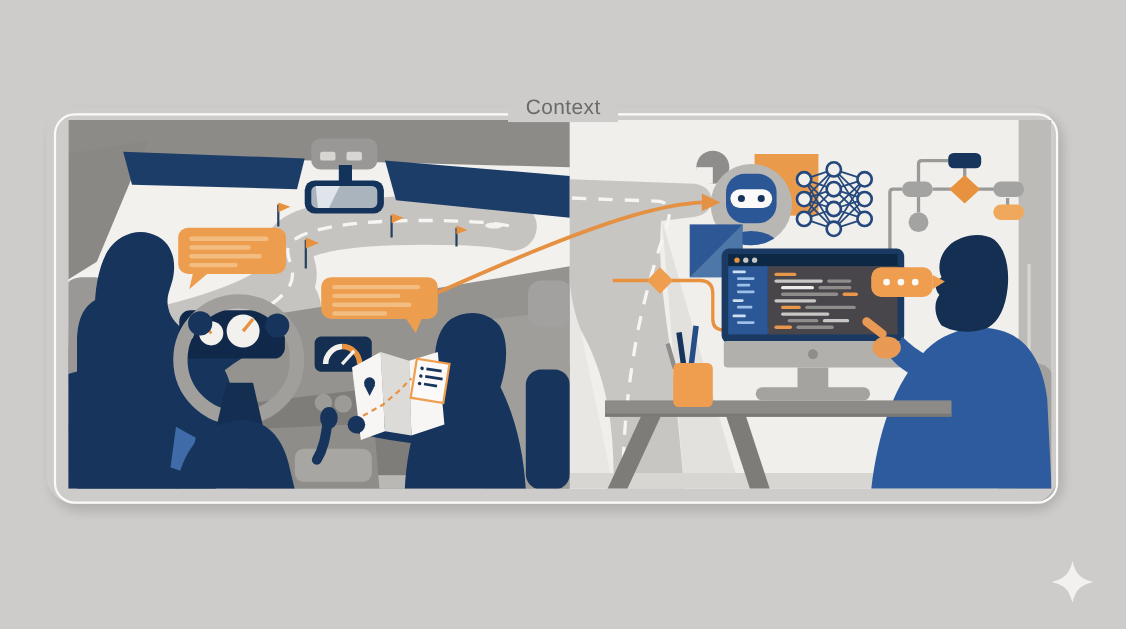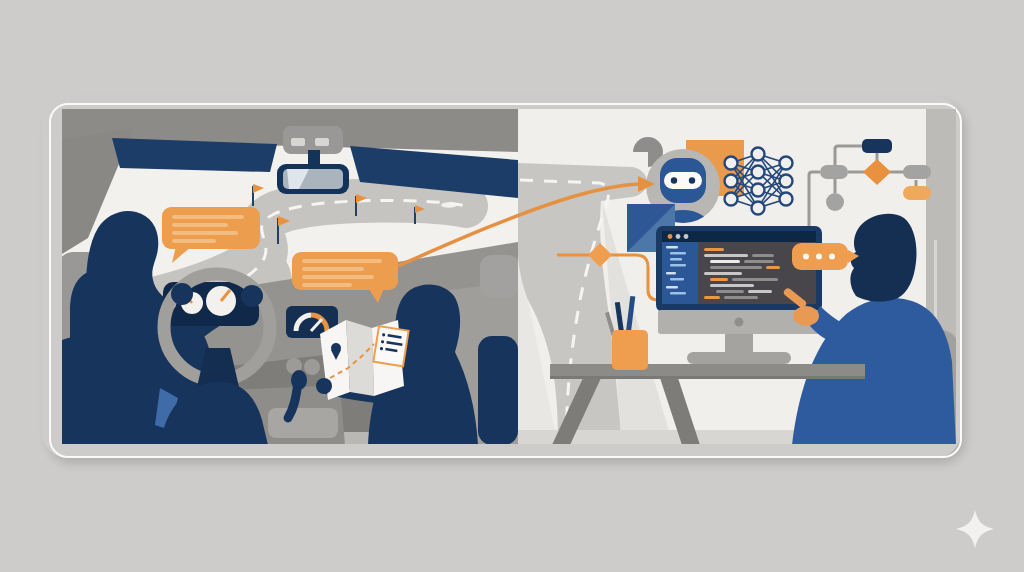--- a/index.html
+++ b/index.html
@@ -16,20 +16,21 @@
   .art{position:absolute;left:62px;top:109px;width:894px;height:335px;}
   .sparkle{position:absolute;left:954px;top:508px;width:42px;height:42px;}
 </style>
 </head>
 <body>
 
 <div class="stage">
 
   <div class="frame-outer"></div>
   <div class="frame-inner"></div>
+  <div class="legend">Context</div>
 
   <svg class="art" viewBox="62 109 894 335" xmlns="http://www.w3.org/2000/svg">
     <defs>
       <clipPath id="robotClip">
           <circle cx="683" cy="186" r="37"></circle>
         </clipPath>
       <clipPath id="leftClip">
           <rect x="62" y="109" width="456" height="336"></rect>
         </clipPath>
       <clipPath id="rightClip">

